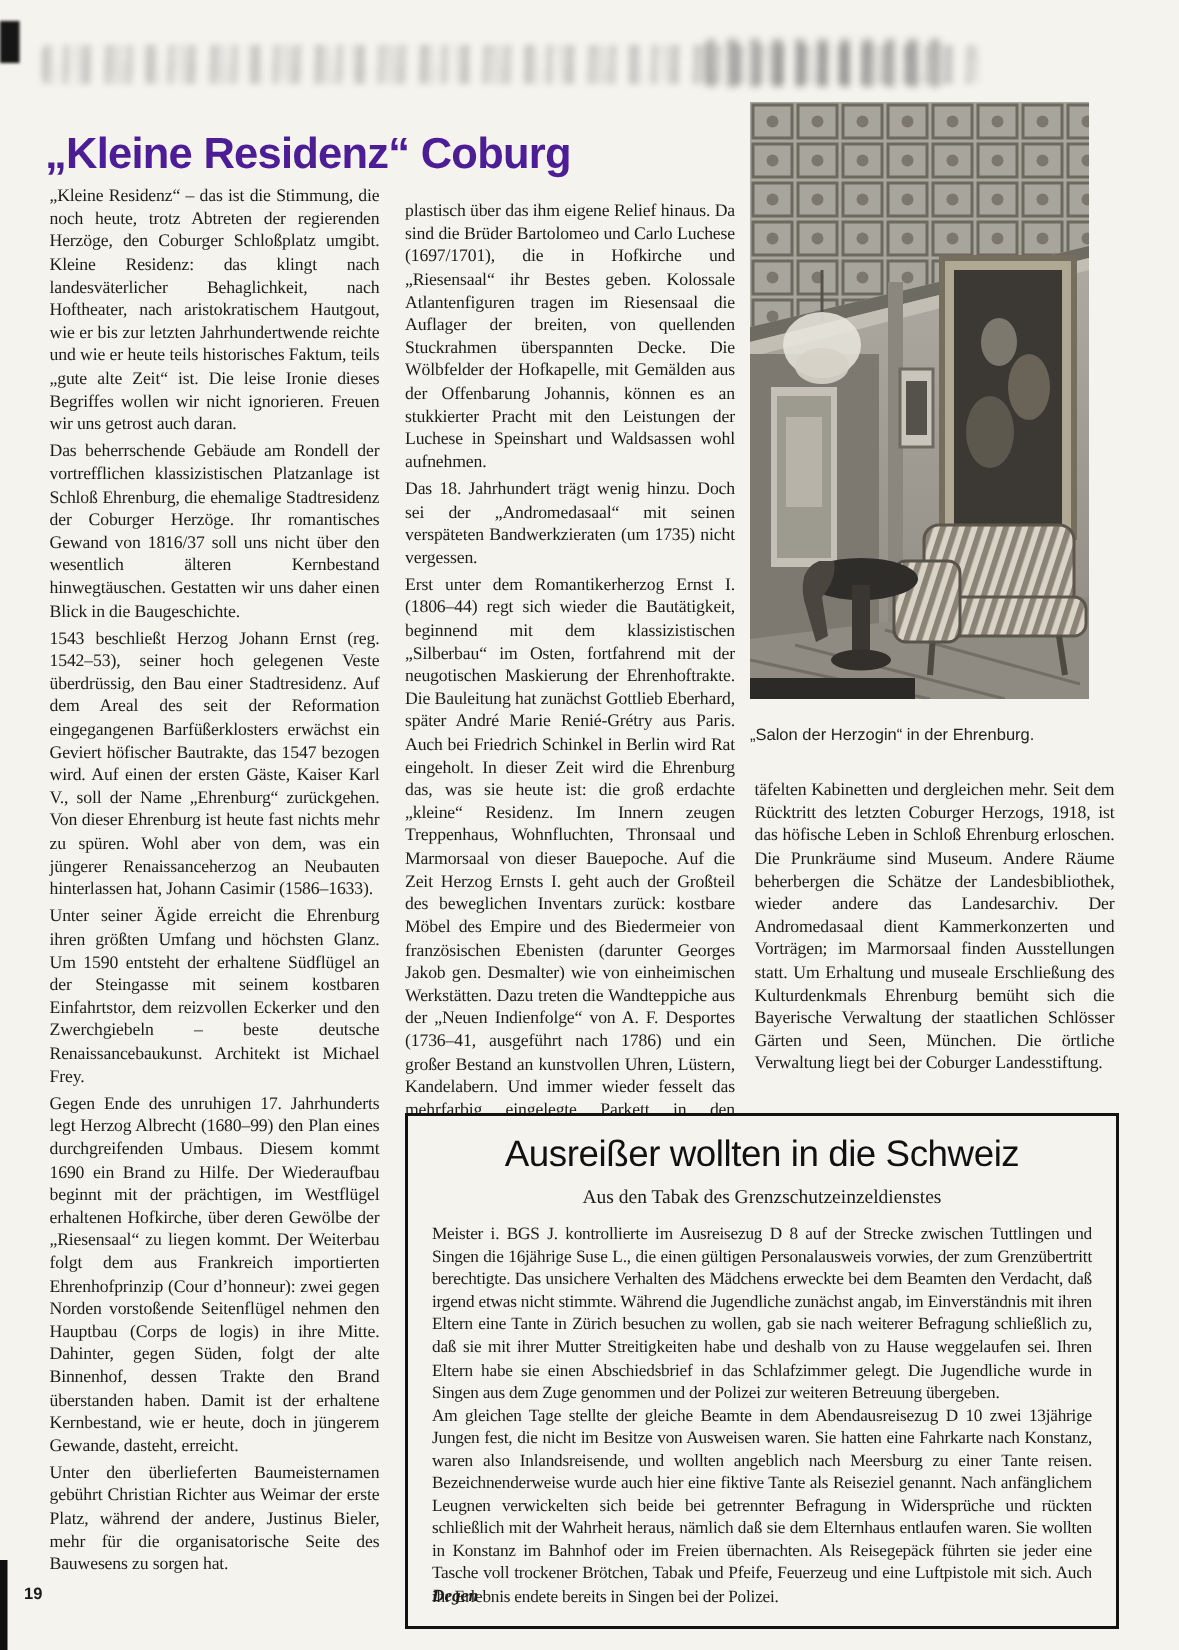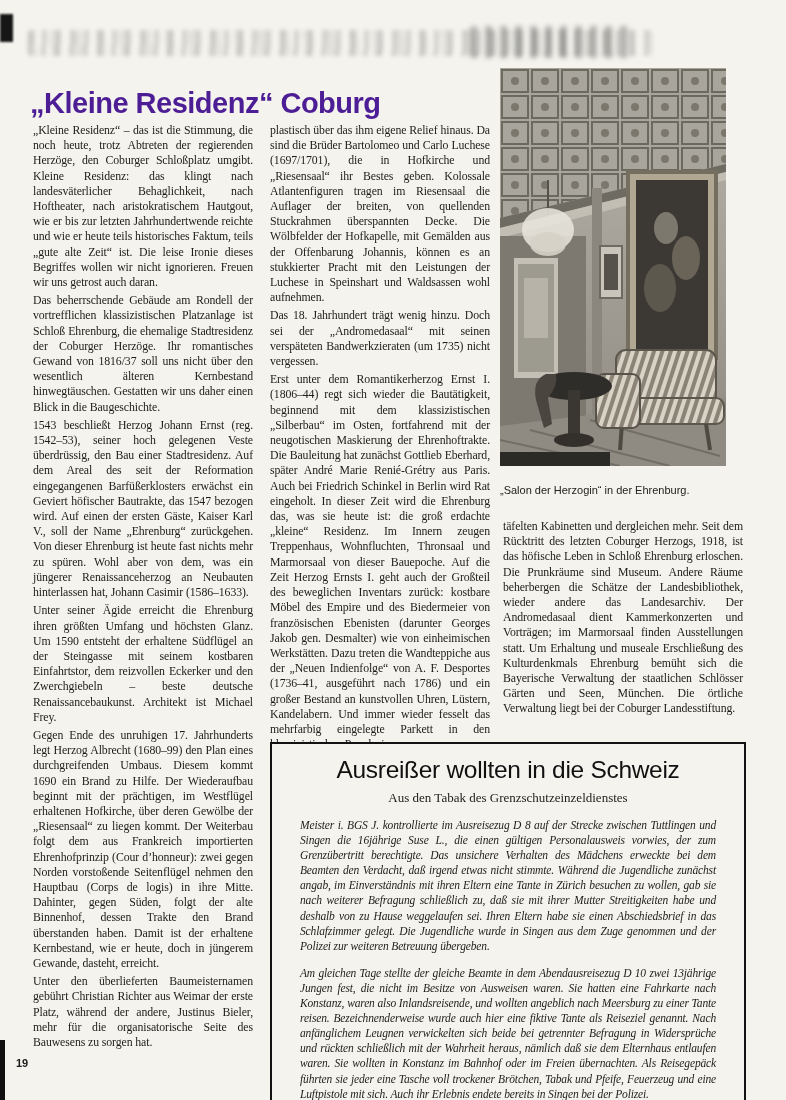--- a/index.html
+++ b/index.html
@@ -34,21 +34,21 @@
     font-weight:700;font-size:29px;letter-spacing:-0.5px;color:#4c1d95;
   }
   
   .col{
     position:absolute;
     font-size:11.8px;line-height:15.2px;letter-spacing:-0.1px;
     text-align:justify;
   }
   .col p{margin:3px;}
   .col1{left:30px;top:120px;width:226px;}
-  .col2{left:267px;top:120px;width:226px;}
+  .col2{left:267px;top:130px;width:226px;}
   .col3{left:500px;top:516px;width:246px;}
   
   .photo{
     position:absolute;left:500px;top:68px;width:226px;height:398px;
     background:#9a978f;box-shadow:0 0 0 1px #77746d inset;
   }
   .photo svg{display:block;}
   .photo-caption{
     position:absolute;left:500px;top:484px;width:250px;
     font-family:"Liberation Sans", sans-serif;
@@ -63,21 +63,21 @@
   }
   .box-title{
     font-family:"Liberation Sans", sans-serif;
     font-weight:400;font-size:24.5px;letter-spacing:-0.3px;
     text-align:center;color:#111;margin:2px 0 6px 0;
   }
   .box-subtitle{
     text-align:center;font-size:13px;margin-bottom:10px;color:#1d1c1a;
   }
   .box-body{font-size:11.5px;line-height:15.1px;letter-spacing:-0.15px;text-align:justify;}
-  .box-body p{margin:12px;font-style:italic;}
+  .box-body p{margin:0;}
   .box-signature{
     text-align:left;font-style:italic;font-weight:700;
     font-size:11.5px;margin-top:-15.1px;
   }
   .page-number{
     position:absolute;left:16px;top:1057px;
     font-family:"Liberation Sans", sans-serif;
     font-weight:700;font-size:11px;color:#1a1a1a;
   }
 </style>

